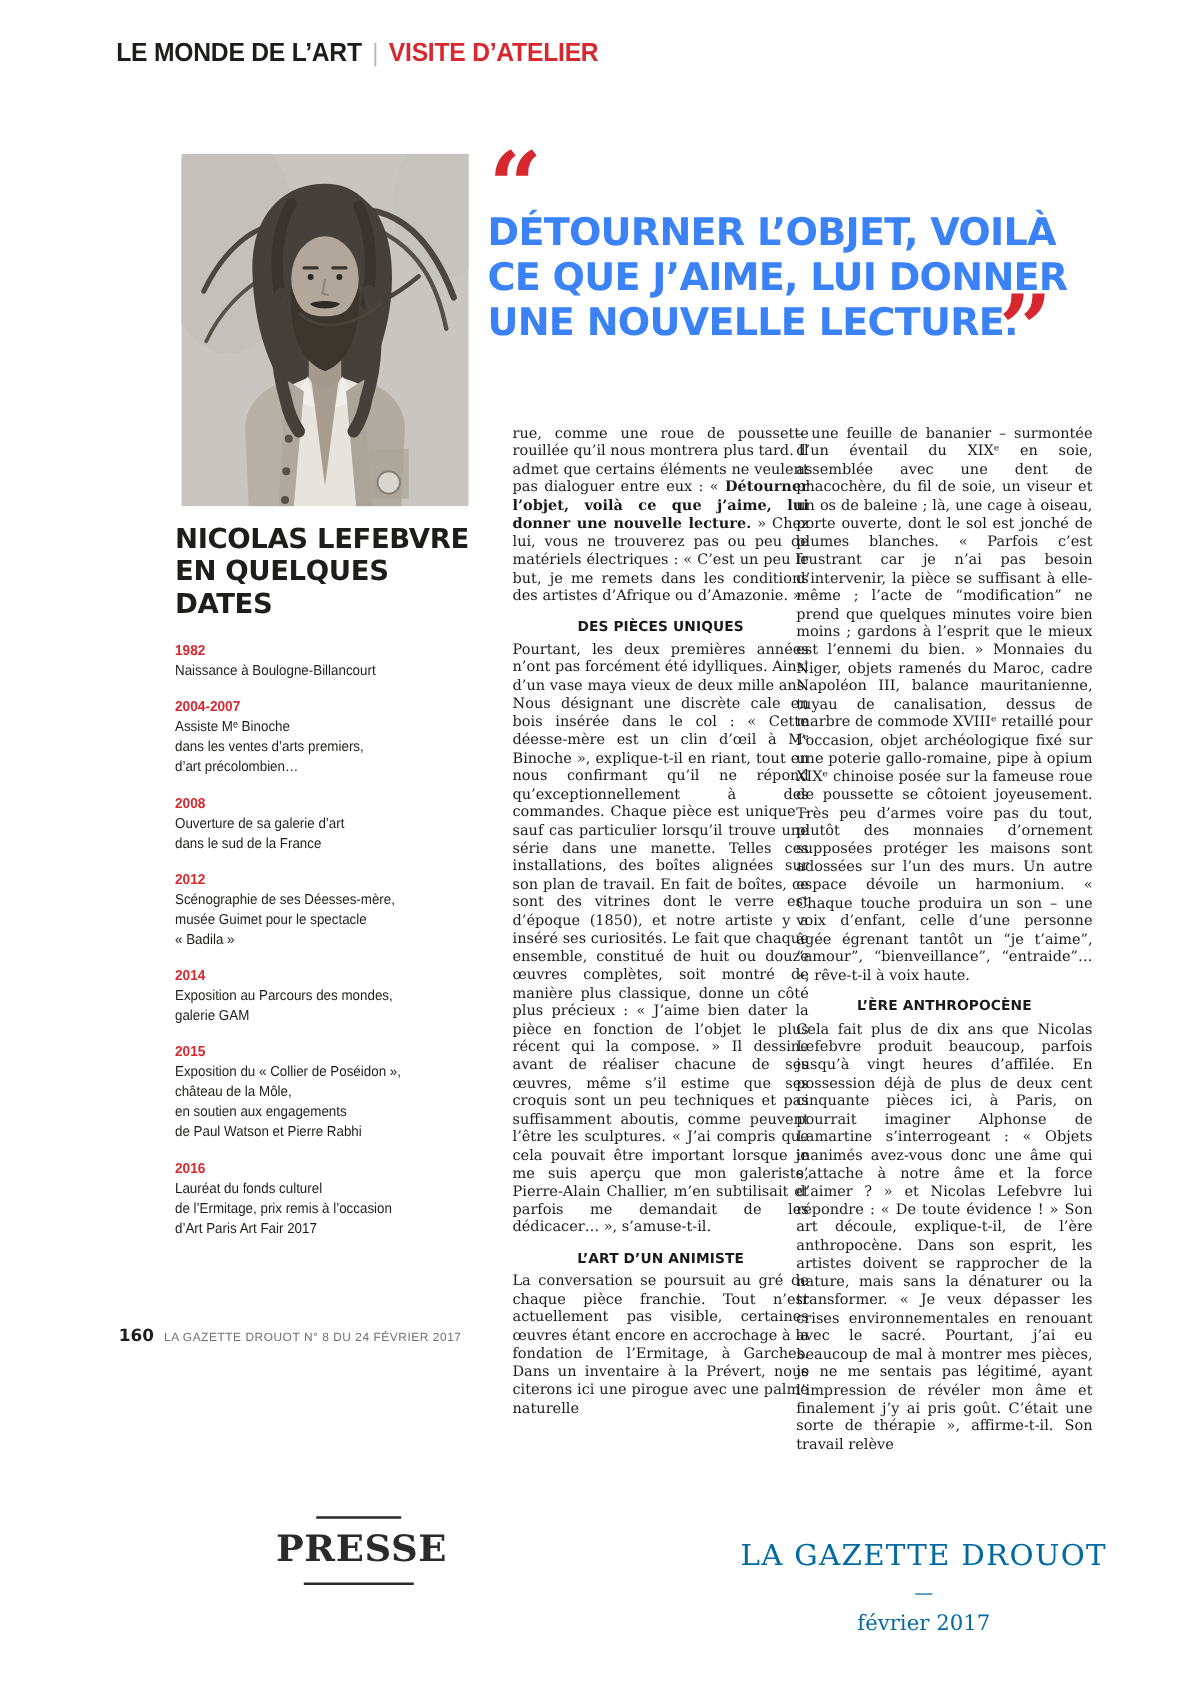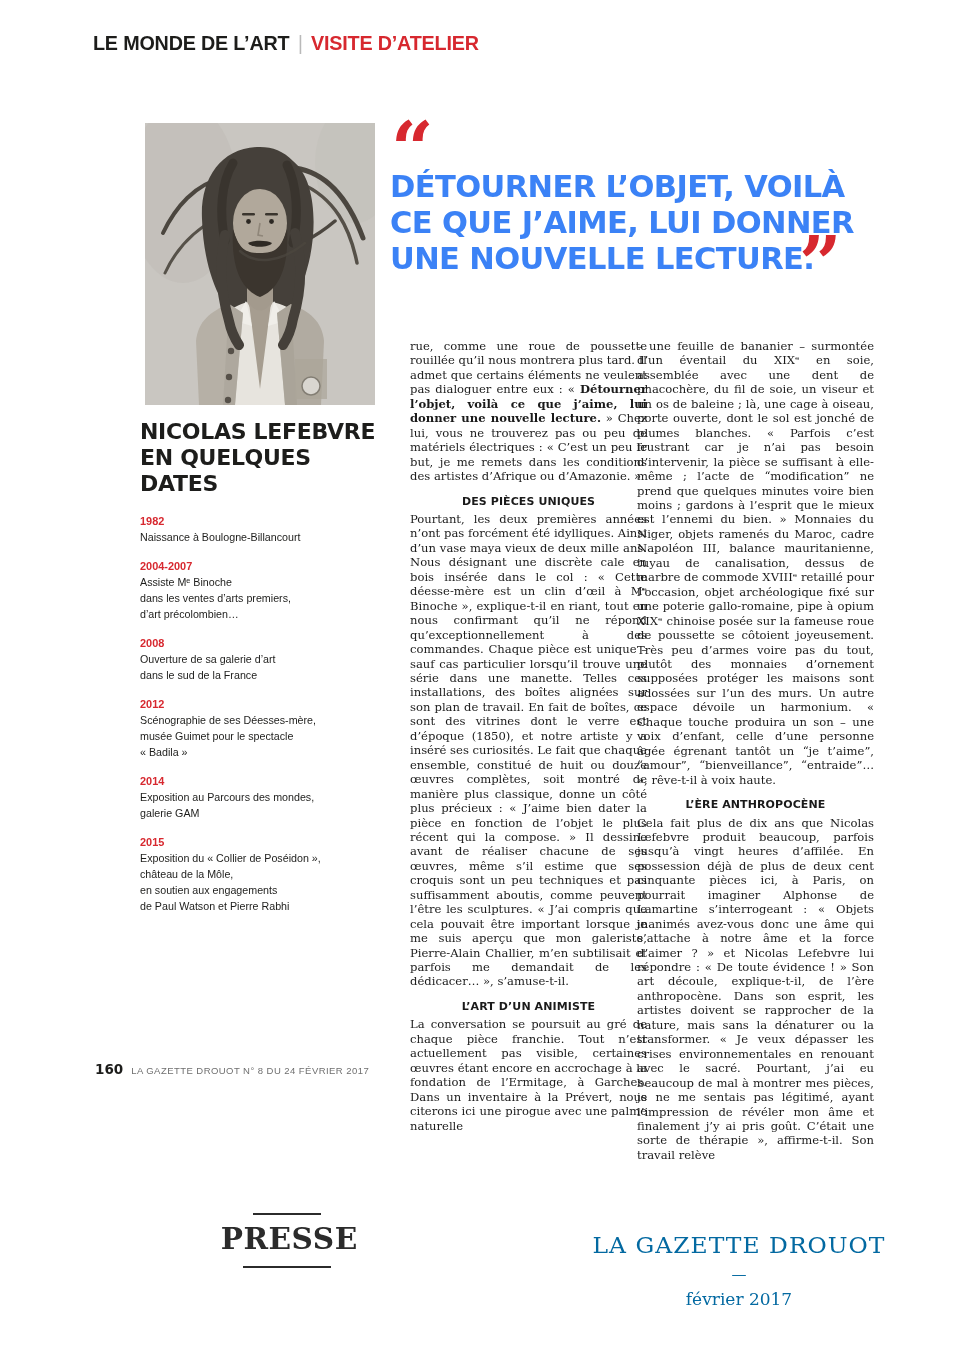--- a/index.html
+++ b/index.html
@@ -156,20 +156,24 @@
         <div class="tl-year">2012</div>
         <div class="tl-text">Scénographie de ses Déesses-mère,<br>musée Guimet pour le spectacle<br>« Badila »</div>
       </div>
       <div class="tl-row">
         <div class="tl-year">2014</div>
         <div class="tl-text">Exposition au Parcours des mondes,<br>galerie GAM</div>
       </div>
       <div class="tl-row">
         <div class="tl-year">2015</div>
         <div class="tl-text">Exposition du « Collier de Poséidon »,<br>château de la Môle,<br>en soutien aux engagements<br>de Paul Watson et Pierre Rabhi</div>
+      </div>
+      <div class="tl-row">
+        <div class="tl-year">2016</div>
+        <div class="tl-text">Lauréat du fonds culturel<br>de l’Ermitage, prix remis à l’occasion<br>d’Art Paris Art Fair 2017</div>
       </div>
     </div>
 
   <div class="article-col" id="col1">
       <p class="body-para"><span>rue, comme une roue de poussette rouillée qu’il nous montrera plus tard. Il admet que certains éléments ne veulent pas dialoguer entre eux : « </span><span class="b">Détourner l’objet, voilà ce que j’aime, lui donner une nouvelle lecture.</span><span> » Chez lui, vous ne trouverez pas ou peu de matériels électriques : « C’est un peu le but, je me remets dans les conditions des artistes d’Afrique ou d’Amazonie. »</span></p>
       <h3 class="sec-head">DES PIÈCES UNIQUES</h3>
       <p class="body-para"><span>Pourtant, les deux premières années n’ont pas forcément été idylliques. Ainsi d’un vase maya vieux de deux mille ans. Nous désignant une discrète cale en bois insérée dans le col : « Cette déesse-mère est un clin d’œil à Mᵉ Binoche », explique-t-il en riant, tout en nous confirmant qu’il ne répond qu’exceptionnellement à des commandes. Chaque pièce est unique – sauf cas particulier lorsqu’il trouve une série dans une manette. Telles ces installations, des boîtes alignées sur son plan de travail. En fait de boîtes, ce sont des vitrines dont le verre est d’époque (1850), et notre artiste y a inséré ses curiosités. Le fait que chaque ensemble, constitué de huit ou douze œuvres complètes, soit montré de manière plus classique, donne un côté plus précieux : « J’aime bien dater la pièce en fonction de l’objet le plus récent qui la compose. » Il dessine avant de réaliser chacune de ses œuvres, même s’il estime que ses croquis sont un peu techniques et pas suffisamment aboutis, comme peuvent l’être les sculptures. « J’ai compris que cela pouvait être important lorsque je me suis aperçu que mon galeriste, Pierre-Alain Challier, m’en subtilisait et parfois me demandait de les dédicacer… », s’amuse-t-il.</span></p>
       <h3 class="sec-head">L’ART D’UN ANIMISTE</h3>
       <p class="body-para"><span>La conversation se poursuit au gré de chaque pièce franchie. Tout n’est actuellement pas visible, certaines œuvres étant encore en accrochage à la fondation de l’Ermitage, à Garches. Dans un inventaire à la Prévert, nous citerons ici une pirogue avec une palme naturelle</span></p>
     </div>

